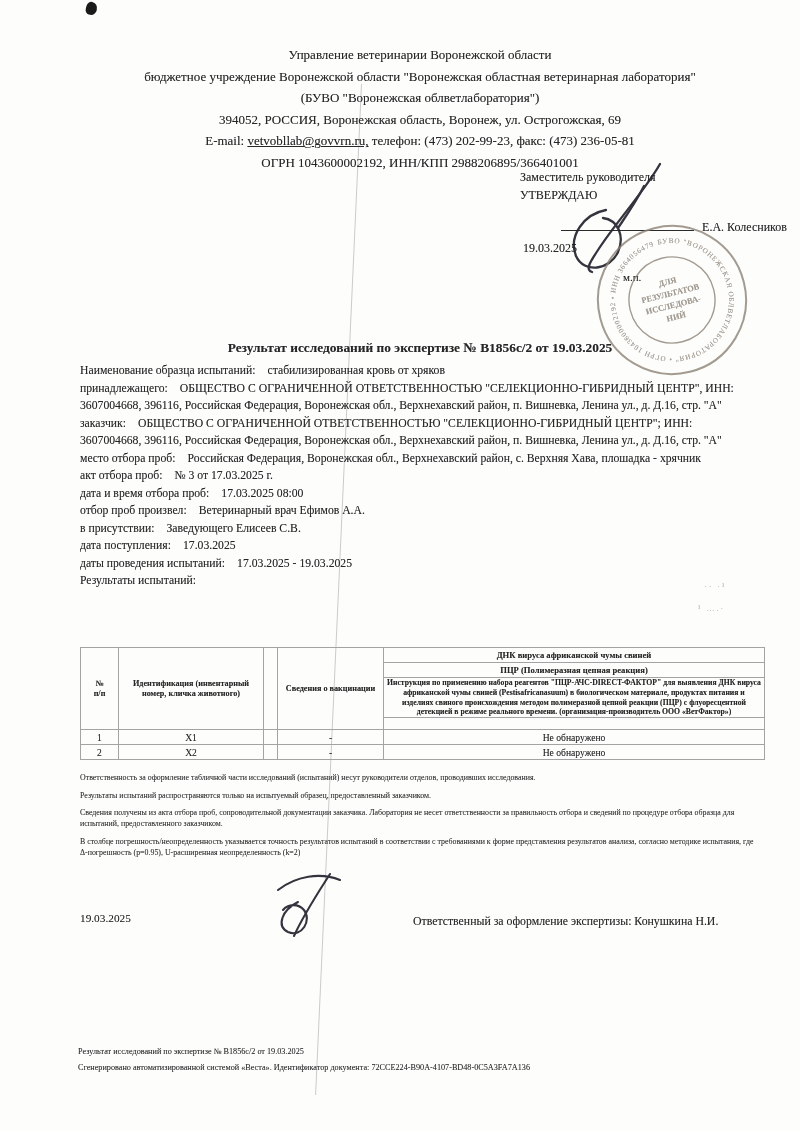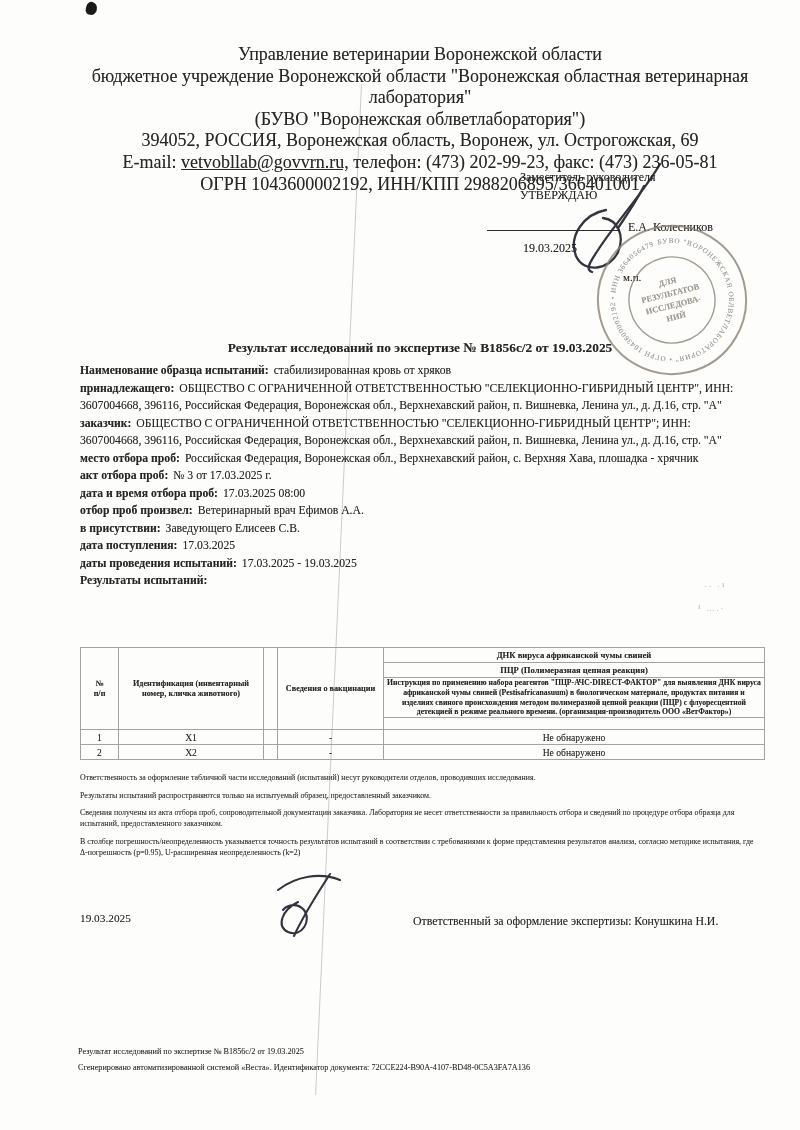--- a/index.html
+++ b/index.html
@@ -4,37 +4,37 @@
 <style>
   html,body{margin:0;padding:0;background:#e8e8e8;}
   .page{
     position:relative;width:800px;height:1130px;margin:0 auto;
     background:#fdfdfc;overflow:hidden;
     font-family:"Liberation Serif","DejaVu Serif",serif;color:#262626;
     text-shadow:0 0 .4px rgba(40,40,40,.35);
   }
   
   .doc-header{position:absolute;top:44px;left:57px;width:726px;text-align:center;
-    font-size:18px;line-height:21.6px;}
+    font-size:13px;line-height:21.6px;}
   .email{text-decoration:underline;}
   
   .approval{position:absolute;left:487px;top:168px;width:300px;font-size:12px;line-height:18px;}
   .approval .ind{margin-left:33px;}
-  .sig-row{margin-top:14px;white-space:nowrap;}
+  .sig-row{margin-top:14px;white-space:nowrap;text-align:right;}
   .sig-line{display:inline-block;width:133px;height:12px;border-bottom:1.3px solid #2b2b2b;}
   .sig-name{margin-left:8px;}
   .approval .date{margin-left:36px;margin-top:3px;}
   .mp{position:absolute;left:136px;top:100px;font-size:11px;}
   .top-sign{position:absolute;left:548px;top:158px;}
   .stamp{position:absolute;left:592px;top:220px;}
   
   .title{position:absolute;top:340px;left:57px;width:726px;text-align:center;
     font-weight:bold;font-size:13.4px;}
   .body-block{position:absolute;top:362px;left:80px;width:664px;font-size:11.7px;line-height:17.5px;}
-  .field b{font-weight:bold;margin-right:5px;}
+  .field b{font-weight:normal;margin-right:12px;}
   
   .results-table{position:absolute;top:647px;left:80px;width:684px;border-collapse:collapse;table-layout:fixed;}
   .results-table td{border:1px solid #a3a3a3;text-align:center;vertical-align:middle;padding:0 3px;overflow:hidden;}
   .hcell{font-size:8.2px;line-height:10px;font-weight:bold;}
   .res-a,.res-b{font-size:8.6px;height:14px;font-weight:bold;}
   .res-c{font-size:7.7px;line-height:9.8px;font-weight:bold;padding:3px 10px;}
   .res-d{height:11px;}
   .drow td{font-size:9.6px;height:14px;}
   .drow .result{font-weight:normal;}
   

